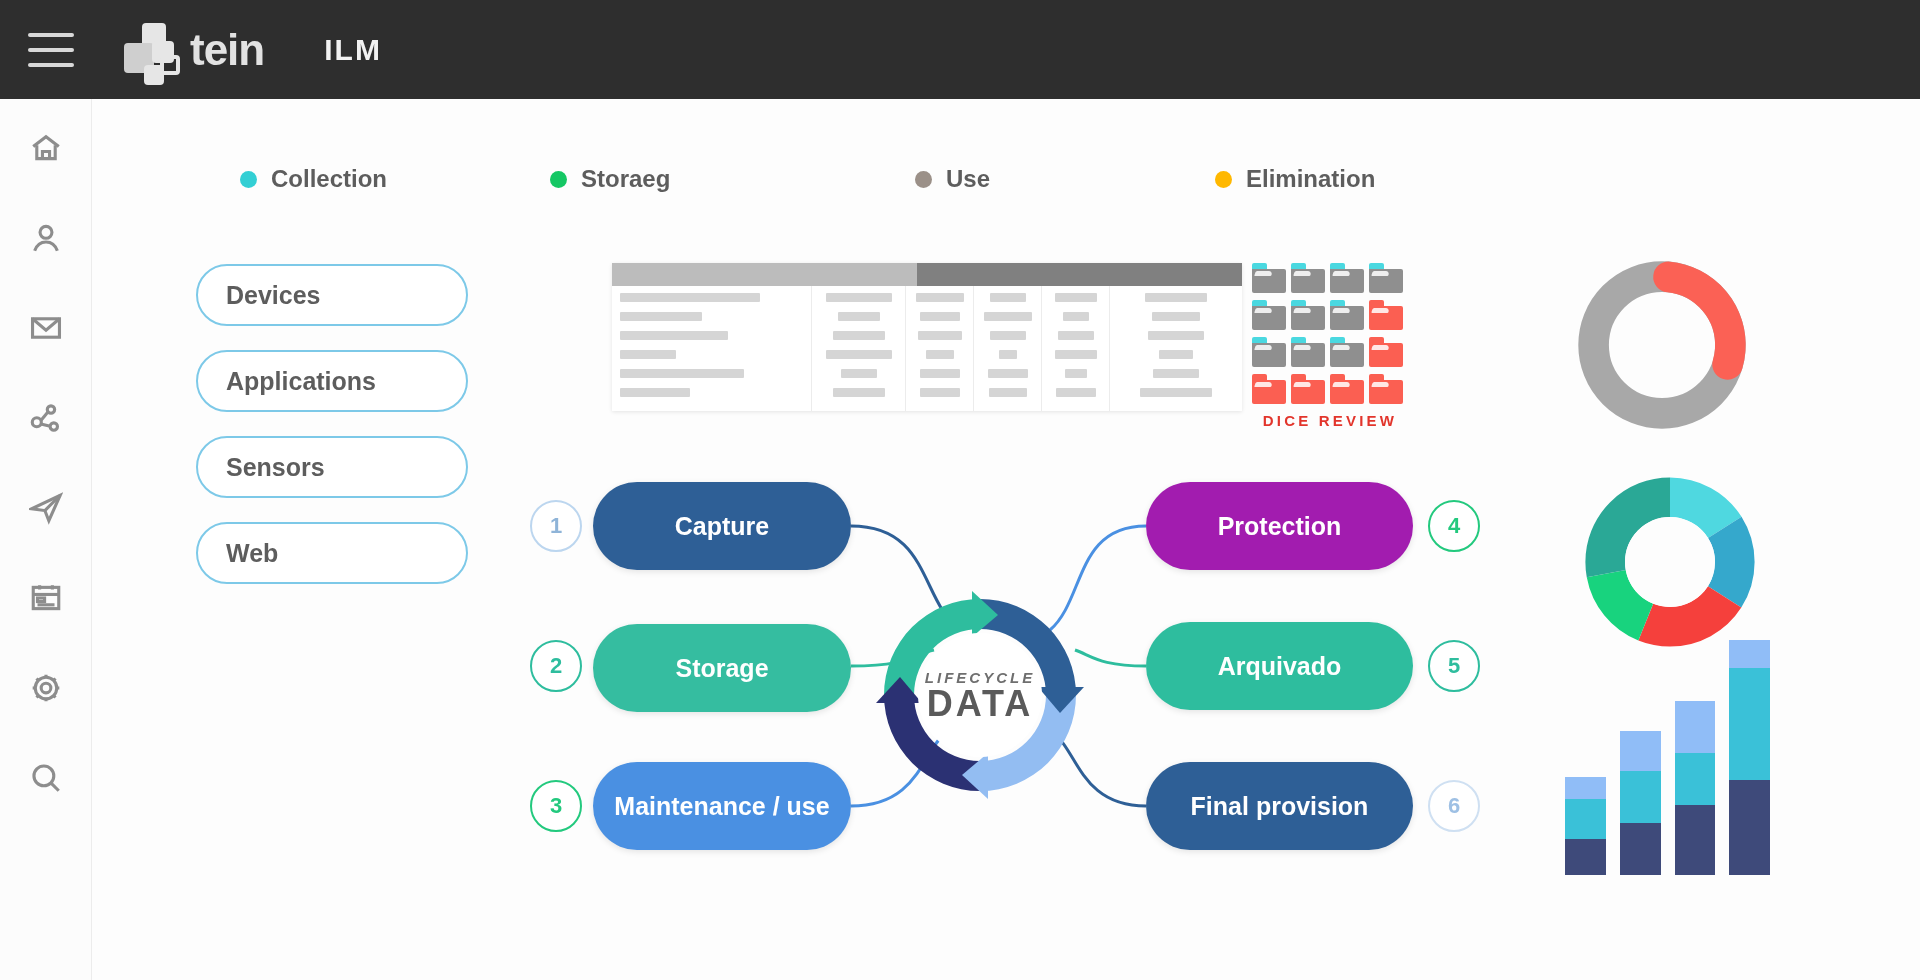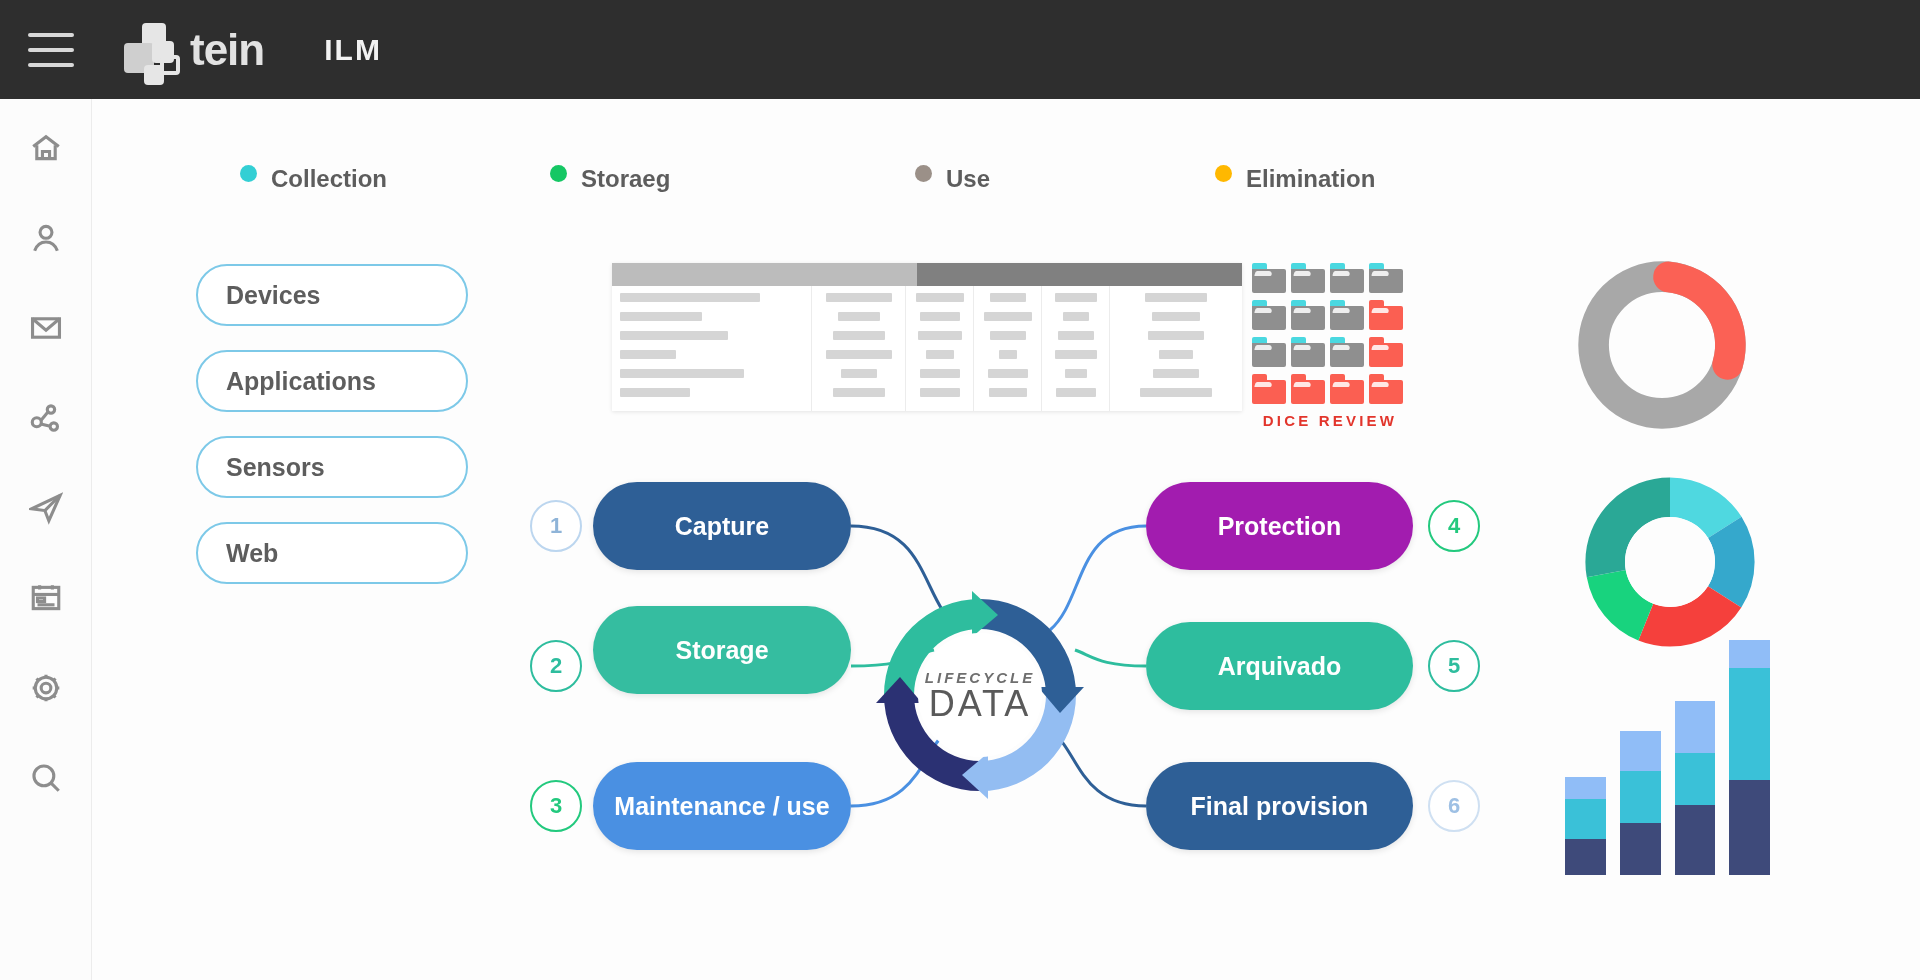--- a/index.html
+++ b/index.html
@@ -36,21 +36,21 @@
   .rail {
     position:absolute; left:0; top:99px; width:92px; height:881px;
     background:#fcfcfc; border-right:1px solid #ececec;
     display:flex; flex-direction:column; align-items:center; padding-top:22px; gap:36px;
   }
   .rail-item { width:54px; height:54px; display:flex; align-items:center; justify-content:center; cursor:pointer; }
   .rail-item svg { stroke:#8d8d8d; fill:none; stroke-width:2.2; }
 
   
   .legend { position:absolute; left:240px; top:165px; width:1180px; display:flex; }
-  .legend-item { display:flex; align-items:flex-start; gap:14px; }
+  .legend-item { display:flex; align-items:center; gap:14px; }
   .legend-item:nth-child(1){ width:310px; }
   .legend-item:nth-child(2){ width:365px; }
   .legend-item:nth-child(3){ width:300px; }
   .legend-dot { width:17px; height:17px; border-radius:50%; flex:0 0 auto; }
   .legend-label { font-size:24px; font-weight:700; color:#5d5d5d; }
 
   
   .pill-col { position:absolute; left:196px; top:264px; display:flex; flex-direction:column; gap:24px; }
   .pill {
     width:272px; height:62px; border:2px solid #7dc9e8; border-radius:34px;
@@ -88,38 +88,38 @@
   
   .flow { position:absolute; left:530px; top:480px; width:1010px; height:420px; }
   .flow svg.links { position:absolute; left:0; top:0; width:1010px; height:420px; }
   .node {
     position:absolute; height:88px; border-radius:46px; display:flex; align-items:center;
     justify-content:center; color:#fff; font-size:25px; font-weight:700; cursor:pointer;
     box-shadow:0 2px 6px rgba(0,0,0,.10);
   }
   .node.l { left:63px; width:258px; }
   .node.r { left:616px; width:267px; }
-  .n1 { top:2px; }  .n2 { top:126px; } .n3 { top:282px; }
+  .n1 { top:2px; }  .n2 { top:144px; } .n3 { top:282px; }
   .n4 { top:2px; }  .n5 { top:142px; } .n6 { top:282px; }
   .num {
     position:absolute; width:52px; height:52px; border-radius:50%; background:#fff;
     border:2px solid #bcd6ef; display:flex; align-items:center; justify-content:center;
     font-size:22px; font-weight:700; color:#7fa8cf; cursor:pointer;
   }
   .num.l { left:0px; } .num.r { left:898px; }
   .num1 { top:20px; }  .num2 { top:160px; } .num3 { top:300px; }
   .num4 { top:20px; }  .num5 { top:160px; } .num6 { top:300px; }
 
   
   .wheel { position:absolute; left:340px; top:105px; width:220px; height:220px; }
   .wheel-core { position:absolute; left:50%; top:50%; transform:translate(-50%,-50%);
     width:124px; height:124px; border-radius:50%; background:#fff;
     display:flex; flex-direction:column; align-items:center; justify-content:center; }
   .wheel-sub { font-size:15px; font-weight:700; letter-spacing:3px; color:#6f6f6f;font-style:italic; }
-  .wheel-main { font-size:36px; font-weight:400; letter-spacing:3px; color:#5a5a5a; line-height:1; }
+  .wheel-main { font-size:36px; font-weight:700; letter-spacing:3px; color:#5a5a5a; line-height:1; }
 
   
   .chart-donut1 { position:absolute; left:1572px; top:255px; width:180px; height:180px; }
   .chart-donut2 { position:absolute; left:1580px; top:472px; width:180px; height:180px; }
   .chart-bars { position:absolute; left:1565px; top:660px; width:205px; height:215px;
     display:flex; align-items:flex-end; gap:14px; }
   .bar { width:42px; display:flex; flex-direction:column; justify-content:flex-end; }
   .seg { width:100%; }
 </style>
 </head>

